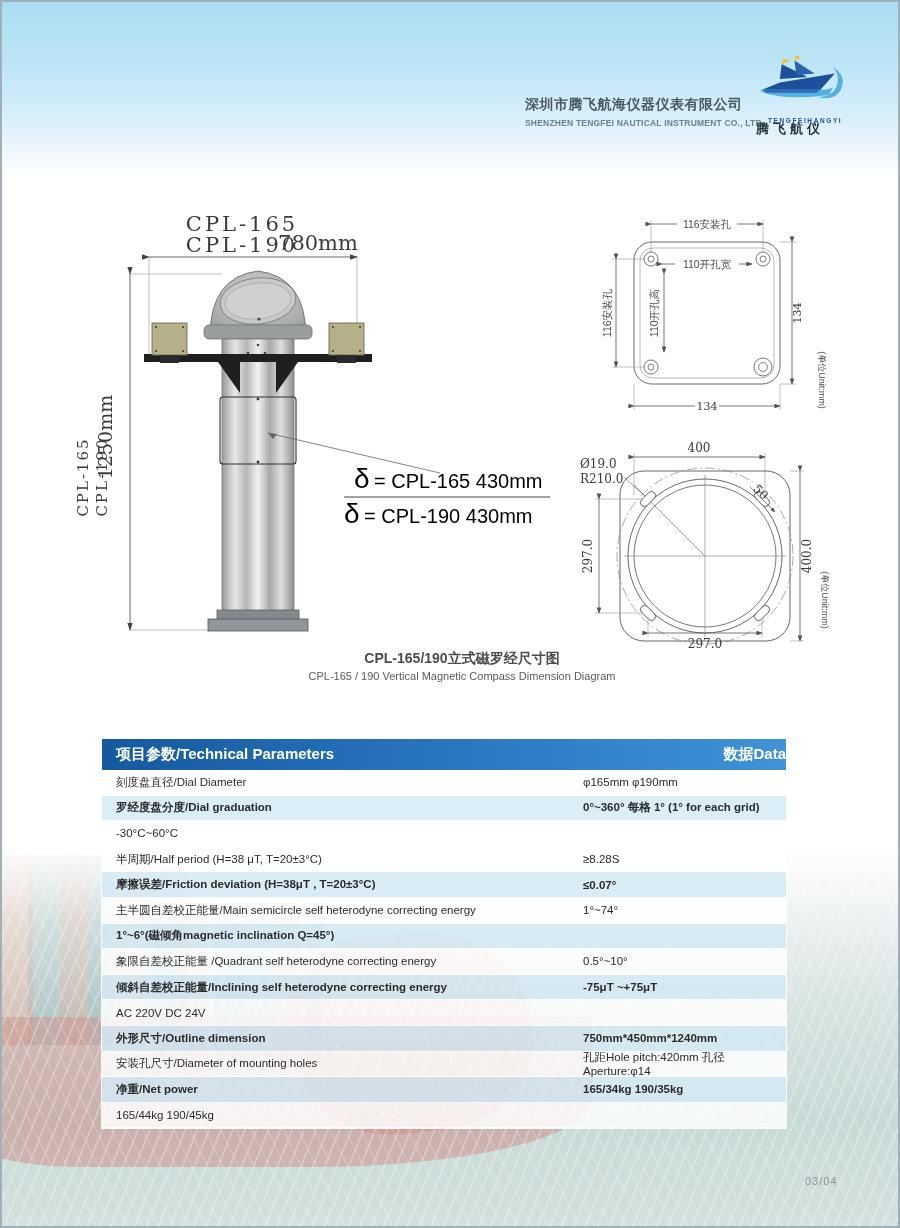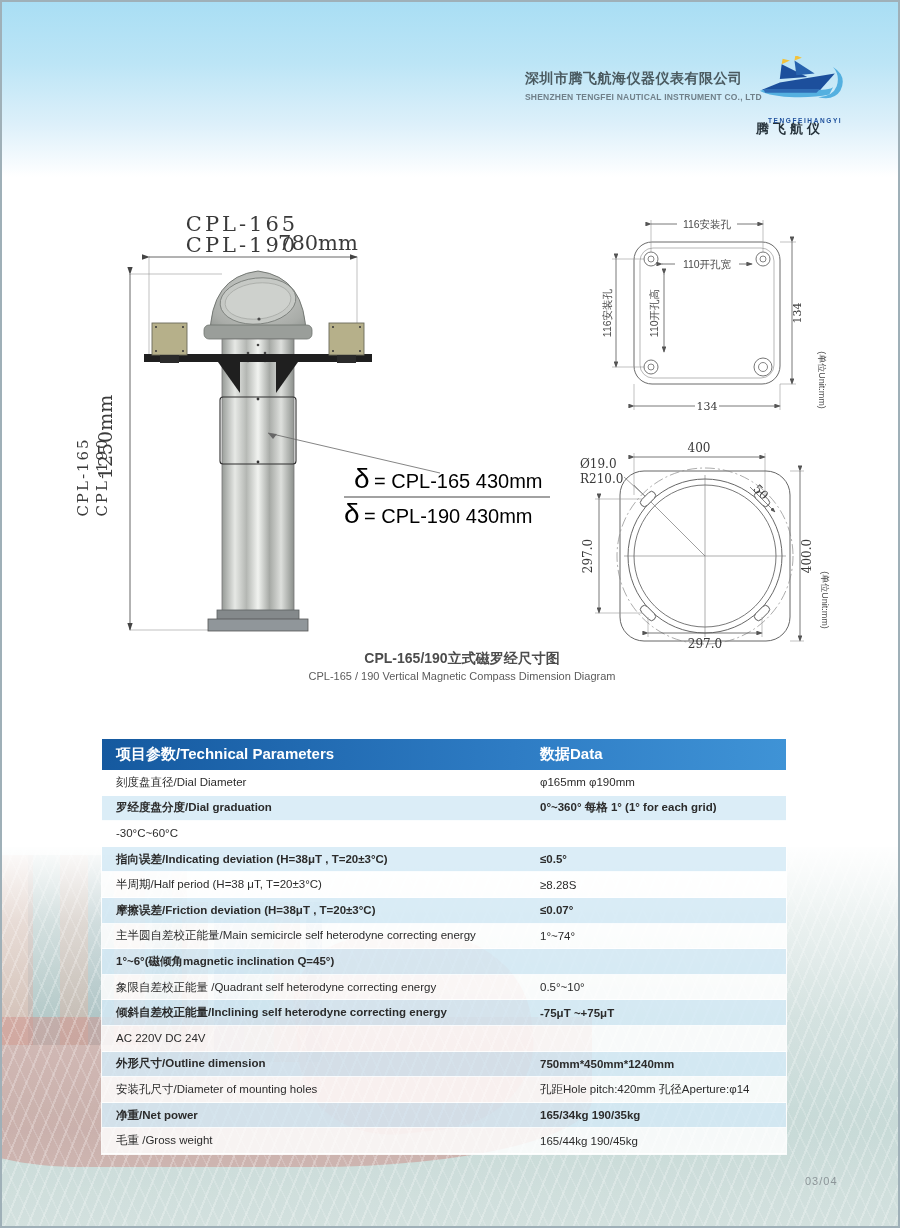--- a/index.html
+++ b/index.html
@@ -5,21 +5,21 @@
   html,body { margin:0; padding:0; }
   body { width:900px; height:1228px; position:relative; font-family:"Liberation Sans", sans-serif; }
   .page { position:absolute; inset:0; background:#ffffff; border:2px solid #9fb0b8; box-sizing:border-box; overflow:hidden; }
 
   
   .sky { position:absolute; top:0; left:0; right:0; height:175px;
          background:linear-gradient(180deg,#a9def4 0%,#bce5f6 35%,#ddf0fa 70%,#ffffff 100%); }
 
   
   .company { position:absolute; top:68px; left:523px; width:215px; }
-  .company .cn { font-size:14px; font-weight:700; color:#4a5a60; letter-spacing:0.5px; white-space:nowrap; }
+  .company .cn { font-size:14px; font-weight:700; color:#4a5a60; letter-spacing:0.5px; white-space:nowrap;margin-top:26px; }
   .company .en { font-size:8.5px; font-weight:600; color:#70808a; letter-spacing:0.2px; margin-top:4px; white-space:nowrap; }
 
   .logo { position:absolute; top:54px; left:740px; width:125px; height:70px; }
   .logo svg { position:absolute; top:0; left:8px; }
   .logo .cn { position:absolute; top:44px; left:14px; font-size:13px; font-weight:700; color:#26323a; letter-spacing:4px; white-space:nowrap;margin-top:20px; }
   .logo .en { position:absolute; top:61px; left:26px; font-size:6.5px; font-weight:700; color:#1d4f9c; letter-spacing:1.6px; white-space:nowrap; }
 
   
   .svg-abs { position:absolute; }
   text.cad { font-family:"DejaVu Serif", serif; fill:#3a3a3a; }
@@ -46,25 +46,25 @@
       background:repeating-linear-gradient(112deg, rgba(255,255,255,.55) 0 2px, rgba(255,255,255,0) 2px 11px),
                  repeating-linear-gradient(64deg, rgba(255,255,255,.35) 0 1.5px, rgba(255,255,255,0) 1.5px 14px); }
   .photo-band .wash { position:absolute; inset:0;
       background:linear-gradient(180deg, rgba(255,255,255,.97) 0%, rgba(255,255,255,.62) 20%,
                  rgba(255,255,255,.40) 45%, rgba(255,255,255,.34) 75%, rgba(255,255,255,.42) 100%); }
 
   
   .spec-table { position:absolute; left:99px; top:736px; width:686px; border:1px solid rgba(255,255,255,.9); box-sizing:border-box; }
   .thead { height:31px; display:flex; align-items:center; padding-left:14px;
            background:linear-gradient(90deg,#15599f 0%,#2e7cc4 60%,#3f93d6 100%);
-           color:#ffffff; font-weight:700; font-size:15px; }
+           color:#ffffff; font-weight:700; font-size:15px;justify-content:space-between; }
   .thead .col-param { width:424px; }
   .trow { height:24.6px; display:flex; align-items:center; padding-left:14px;
           font-size:11.5px; color:#2b2b2b; background:rgba(255,255,255,.84);
-          border-bottom:1px solid rgba(255,255,255,.85); }
+          border-bottom:1px solid rgba(255,255,255,.85);gap:43px; }
   .trow.alt { background:rgba(212,233,246,.84);font-weight:bold; }
   .trow .col-param { width:424px; padding-right:6px; box-sizing:border-box; }
   .trow .col-data { flex:1; }
 
   
   .page-num { position:absolute; top:1173px; left:803px; font-size:11px; color:#8c9598; letter-spacing:1px; }
 </style>
 </head>
 <body>
 
@@ -307,24 +307,20 @@
 
     <div class="trow alt">
       <span class="col-param">罗经度盘分度/Dial graduation</span>
       <span class="col-data">0°~360° 每格 1° (1° for each grid)</span>
     </div>
 
     <div class="trow">
       <span class="col-data">-30°C~60°C</span>
     </div>
 
-    <div class="trow alt">
-      <span class="col-param">指向误差/Indicating deviation (H=38μT , T=20±3°C)</span>
-      <span class="col-data">≤0.5°</span>
-    </div>
 
     <div class="trow">
       <span class="col-param">半周期/Half period (H=38 μT, T=20±3°C)</span>
       <span class="col-data">≥8.28S</span>
     </div>
 
     <div class="trow alt">
       <span class="col-param">摩擦误差/Friction deviation (H=38μT , T=20±3°C)</span>
       <span class="col-data">≤0.07°</span>
     </div>
@@ -361,20 +357,19 @@
       <span class="col-param">安装孔尺寸/Diameter of mounting holes</span>
       <span class="col-data">孔距Hole pitch:420mm 孔径Aperture:φ14</span>
     </div>
 
     <div class="trow alt">
       <span class="col-param">净重/Net power</span>
       <span class="col-data">165/34kg  190/35kg</span>
     </div>
 
     <div class="trow">
-      <span class="col-param">毛重 /Gross weight</span>
       <span class="col-data">165/44kg  190/45kg</span>
     </div>
   </div>
   </div>
 
   <div class="page-num">03/04</div>
 </div>
 
 </body></html>

